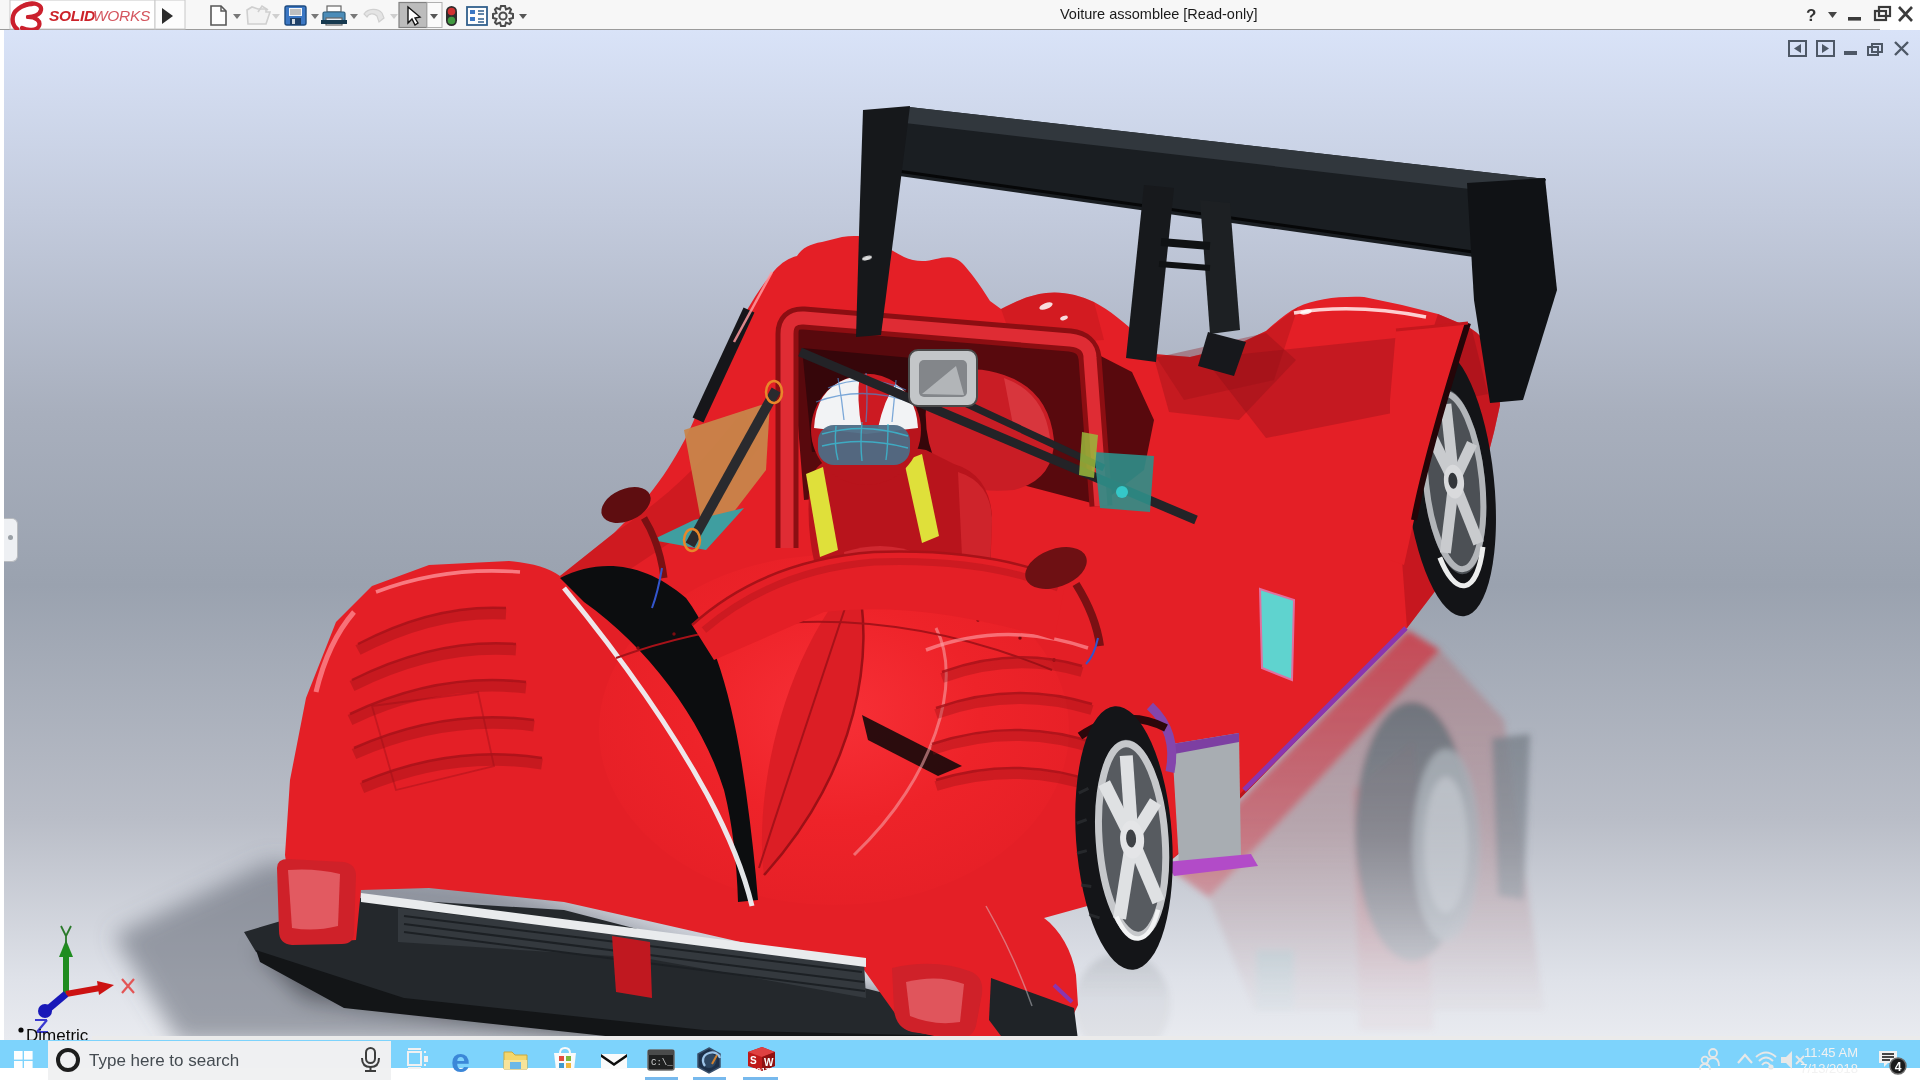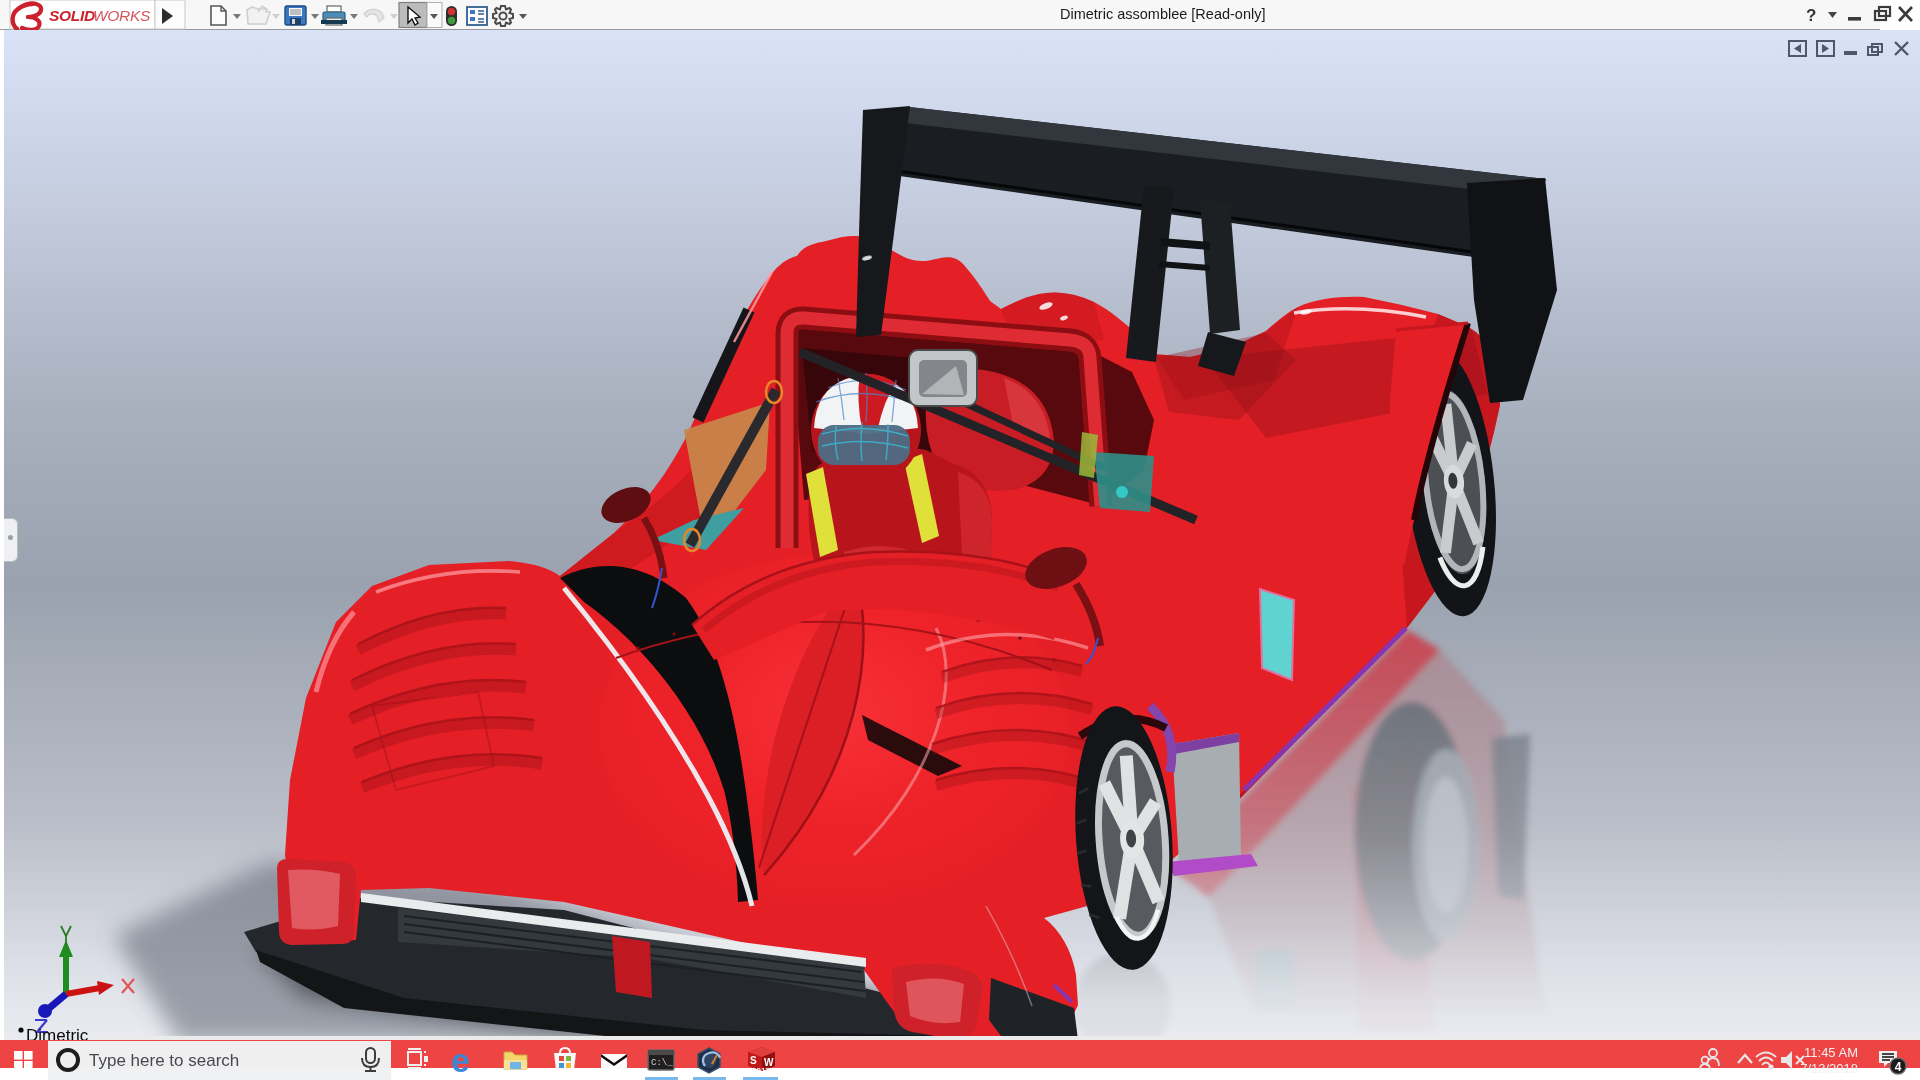--- a/index.html
+++ b/index.html
@@ -1,20 +1,20 @@
 <!DOCTYPE html>
 <html><head>
 <meta charset="utf-8">
 <style>
   html,body{margin:0;padding:0;width:1920px;height:1080px;overflow:hidden;-webkit-font-smoothing:antialiased;
     font-family:"Liberation Sans", sans-serif;}
   #titlebar{position:absolute;left:0;top:0;width:1880px;height:30px;background:#f7f7f7;opacity:0.995;
     border-bottom:1px solid #9b9b9b;box-sizing:border-box;}
   #viewport{position:absolute;left:4px;top:30px;width:1920px;height:1010px;overflow:hidden;}
-  #taskbar{position:absolute;left:0;top:1040px;width:1920px;height:28px;background:#ef4444;}
+  #taskbar{position:absolute;left:0;top:1040px;width:1920px;height:28px;background:#7dd3fc;}
   #taskbar svg{opacity:0.995;transform:translateZ(0);}
   #viewport svg{opacity:0.999;transform:translateZ(0);}
   #titlebar svg,#titlebar div{transform:translateZ(0);}
   .abs{position:absolute;}
 </style>
 </head>
 <body>
 <div id="titlebar">
 <svg class="abs" style="left:0;top:0;" width="560" height="30" viewBox="0 0 560 30">
   <rect x="10" y="0" width="145" height="29" fill="#ffffff" stroke="#c8c8c8" stroke-width="1"></rect>
@@ -67,21 +67,21 @@
   <rect x="470" y="10" width="5" height="4" fill="#3a76c4"></rect>
   <rect x="470" y="17" width="5" height="4" fill="#3a76c4"></rect>
   <path d="M478,11 L484,11 M478,14 L484,14 M478,19 L484,19 M478,22 L484,22" stroke="#2f5e8c" stroke-width="1.4"></path>
 
   <g transform="translate(503,16)">
     <path d="M0,-10 L2,-10 L3,-6.5 L6.5,-8 L8,-6.5 L6.5,-3 L10,-2 L10,2 L6.5,3 L8,6.5 L6.5,8 L3,6.5 L2,10 L-2,10 L-3,6.5 L-6.5,8 L-8,6.5 L-6.5,3 L-10,2 L-10,-2 L-6.5,-3 L-8,-6.5 L-6.5,-8 L-3,-6.5 L-2,-10 Z" fill="none" stroke="#4a4a4a" stroke-width="2"></path>
     <circle cx="0" cy="0" r="3.6" fill="none" stroke="#4a4a4a" stroke-width="2"></circle>
   </g>
   <polygon points="519,14 527,14 523,19" fill="#555"></polygon>
 </svg>
-<div class="abs" style="left:1060px;top:0;width:212px;height:30px;font-size:14.5px;color:#1a1a1a;line-height:29px;white-space:nowrap;">Dimetric assomblee [Read-only]</div>
+<div class="abs" style="left:1060px;top:0;width:212px;height:30px;font-size:14.5px;color:#1a1a1a;line-height:29px;white-space:nowrap;">Voiture assomblee [Read-only]</div>
 <svg class="abs" style="left:1800px;top:0;" width="120" height="30" viewBox="0 0 120 30">
   <text x="6" y="21" font-size="17" font-weight="bold" fill="#333" font-family="Liberation Sans">?</text>
   <polygon points="28,12 37,12 32.5,18" fill="#444"></polygon>
   <rect x="48" y="17" width="13" height="3.6" fill="#3a3a3a"></rect>
   <g stroke="#3a3a3a" stroke-width="2.2" fill="none">
     <rect x="79" y="7" width="11" height="9"></rect>
     <rect x="75" y="11" width="11" height="9"></rect>
   </g>
   <path d="M99,7 L112,21 M112,7 L99,21" stroke="#3a3a3a" stroke-width="2.6"></path>
 </svg>

